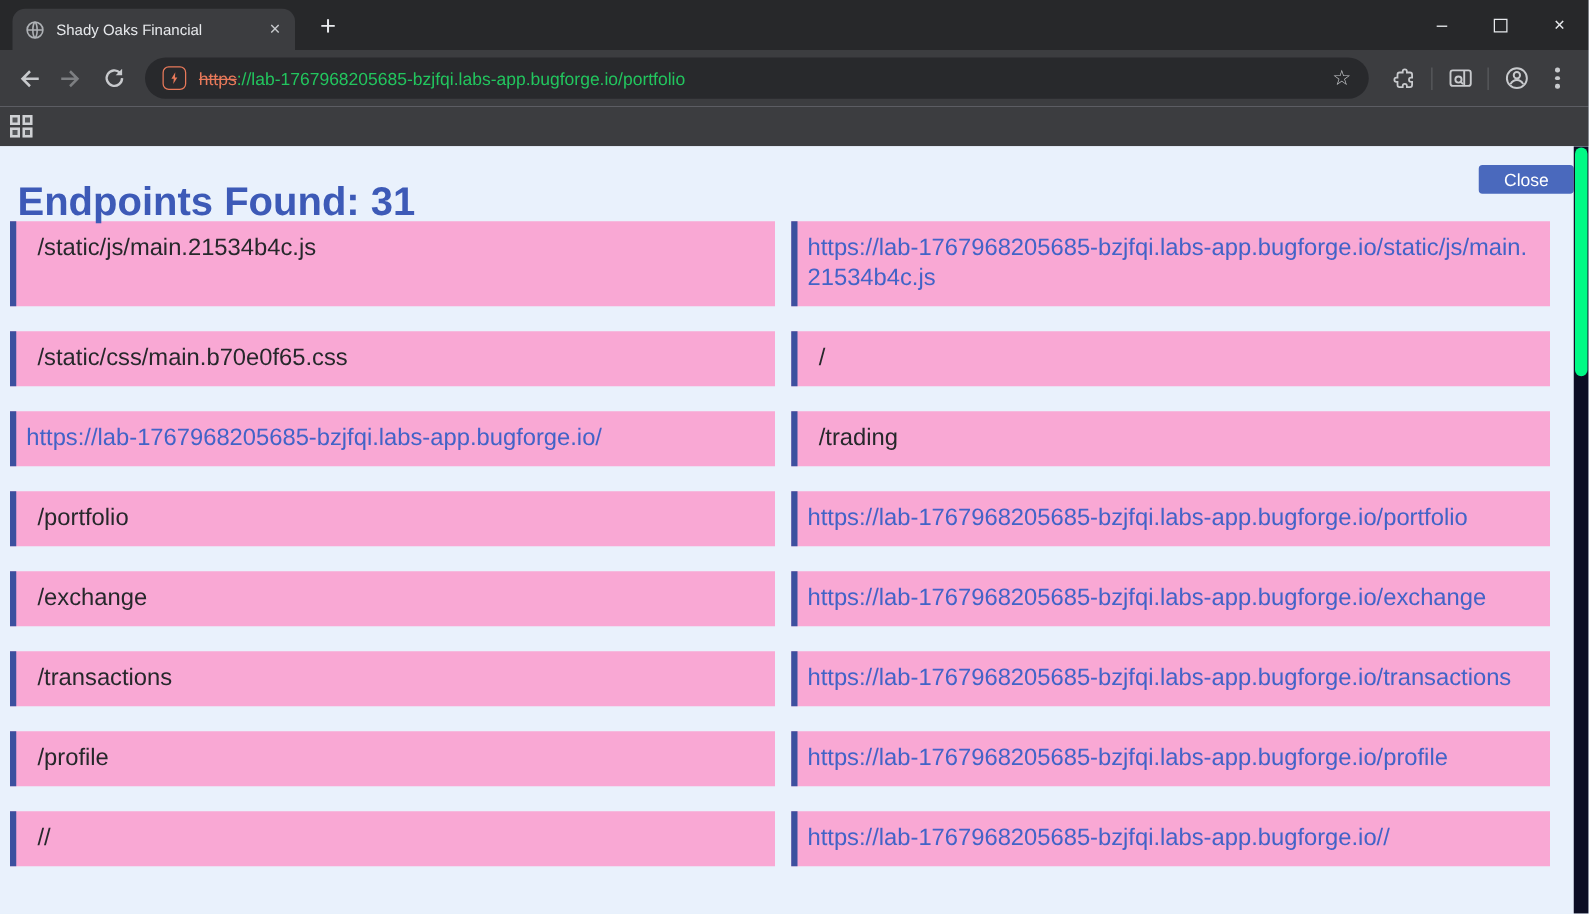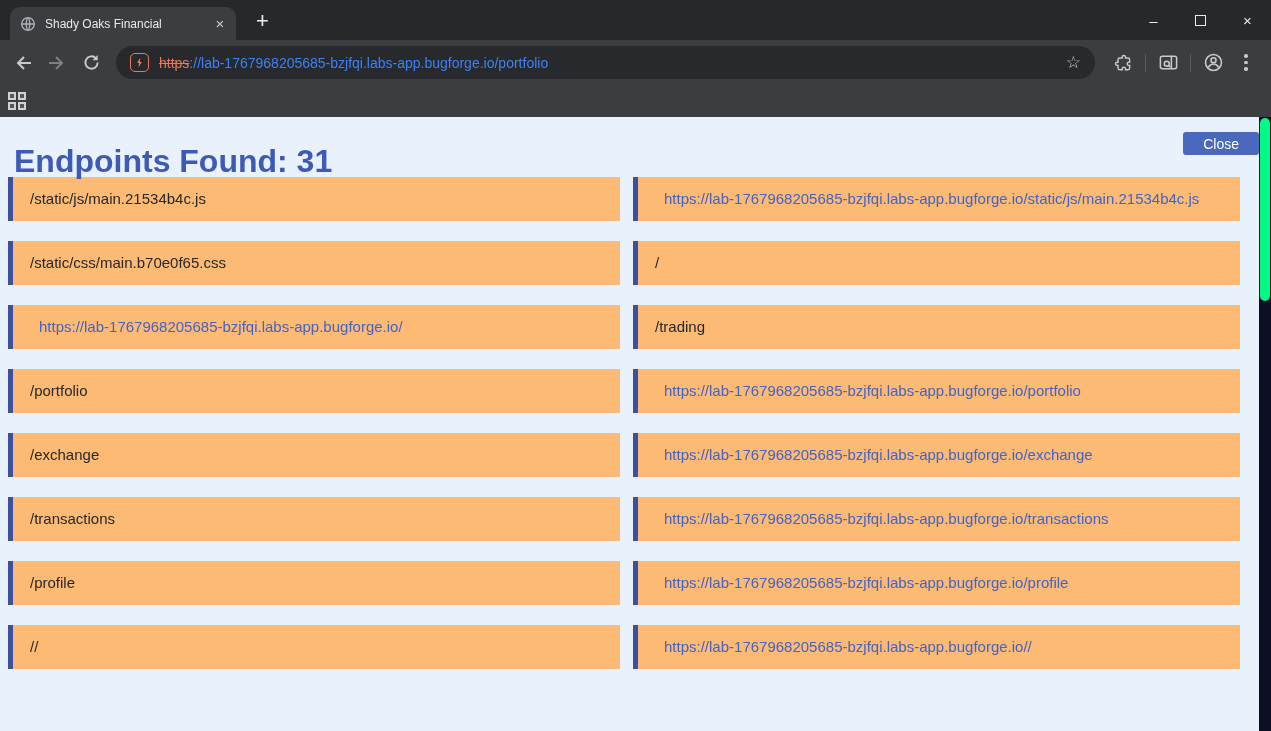--- a/index.html
+++ b/index.html
@@ -23,39 +23,39 @@
   .win-btn{width:47px;display:flex;align-items:center;justify-content:center;color:#e8eaed;font-size:15px;}
   .maxi-box{width:11px;height:11px;border:1.5px solid #e8eaed;display:inline-block;}
   .toolbar{height:45px;background:#3c3d40;display:flex;align-items:center;padding:0 10px 0 6px;}
   .nav-btn{width:34px;height:34px;display:flex;align-items:center;justify-content:center;}
   .omnibox{flex:1;height:33px;background:#28292c;border-radius:17px;margin:0 10px 0 8px;
            display:flex;align-items:center;padding:0 14px;font-size:14px;min-width:0;}
   .bolt-badge{width:19px;height:19px;border:1.5px solid #e8795a;border-radius:5px;flex:none;
               display:flex;align-items:center;justify-content:center;margin-right:10px;}
   .url-text{white-space:nowrap;overflow:hidden;}
   .url-scheme{color:#e8795a;text-decoration:line-through;}
-  .url-rest{color:#3b82f6;}
+  .url-rest{color:#22c55e;}
   .omni-star{margin-left:auto;color:#c8cacd;font-size:17px;flex:none;}
   .tb-icon{width:36px;height:34px;display:flex;align-items:center;justify-content:center;}
   .tb-divider{width:1px;height:18px;background:#5a5c5f;margin:0 4px;}
   .kebab{display:flex;flex-direction:column;gap:3px;align-items:center;width:30px;}
   .kebab i{width:3.5px;height:3.5px;border-radius:50%;background:#c8cacd;}
   .bookmarks-bar{height:32px;background:#3c3d40;display:flex;align-items:center;padding-left:8px;}
   .grid-icon{display:grid;grid-template-columns:8px 8px;grid-gap:2px;}
   .grid-icon i{width:8px;height:8px;border:2px solid #cfd1d4;background:#55575a;}
   
   .page{height:614px;background:#e9f1fc;position:relative;overflow:hidden;}
   .page-header{height:60px;position:relative;}
   .page-title{position:absolute;left:14px;top:26px;margin:0;font-size:32px;font-weight:bold;color:var(--heading);}
   .close-btn{position:absolute;right:12px;top:15px;height:23px;padding:0 20px;background:var(--accent);
              color:#fff;border:none;font-size:14px;font-family:inherit;border-radius:3px;cursor:pointer;}
   .endpoint-grid{margin:0 19px 0 8px;display:grid;grid-template-columns:612px 607px;column-gap:13px;row-gap:20px;}
-  .cell{background:#fdba74;border-left:5px solid var(--cardborder);font-size:15px;line-height:24px;overflow:hidden;}
+  .cell{background:#f9a8d4;border-left:5px solid var(--cardborder);font-size:19px;line-height:24px;overflow:hidden;}
   .cell-left{padding:10px 16px 10px 17px;color:#26282b;}
-  .cell-right{padding:10px 8px 10px 26px;}
+  .cell-right{padding:10px 8px 10px 8px;}
   .link{color:var(--link);text-decoration:none;word-break:break-all;}
   .scrollbar{position:absolute;top:0;right:0;width:12px;height:614px;background:var(--track);}
   .scroll-thumb{position:absolute;top:1px;left:1px;width:10px;height:183px;border-radius:6px;background:var(--thumb);}
 </style>
 </head>
 <body>
 
 <div class="titlebar">
   <div class="tab">
     <span style="display:flex;">

